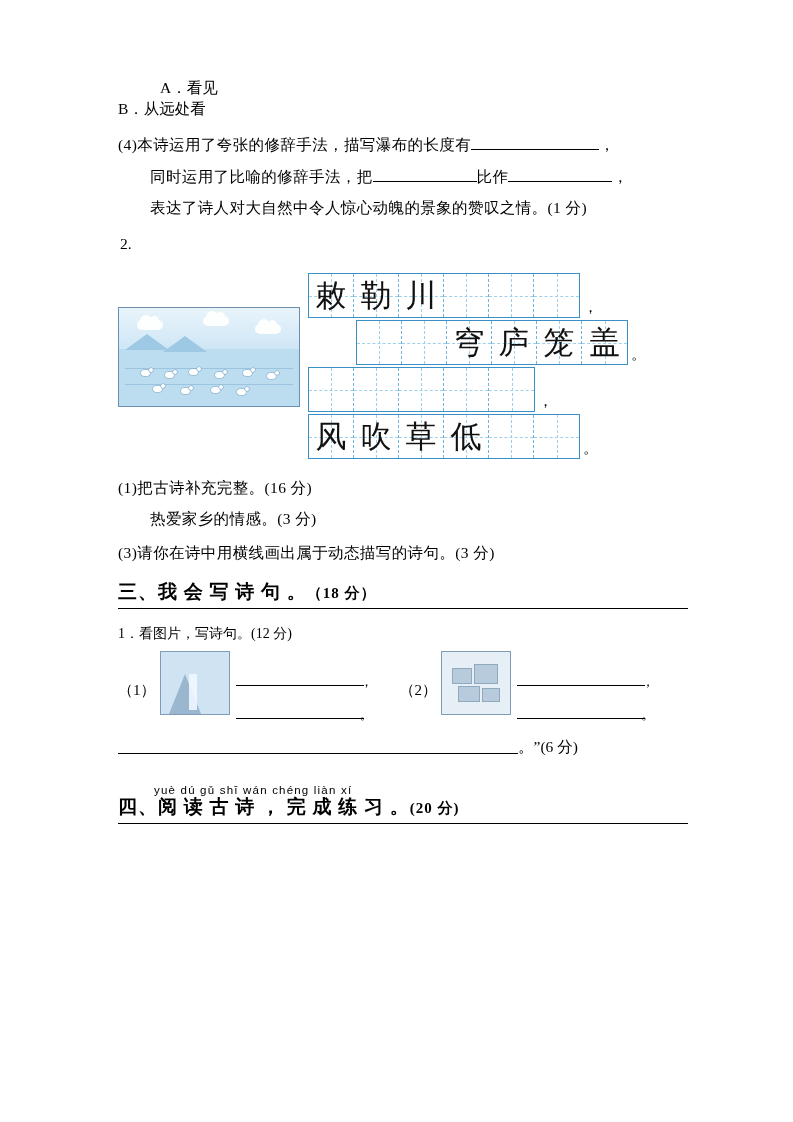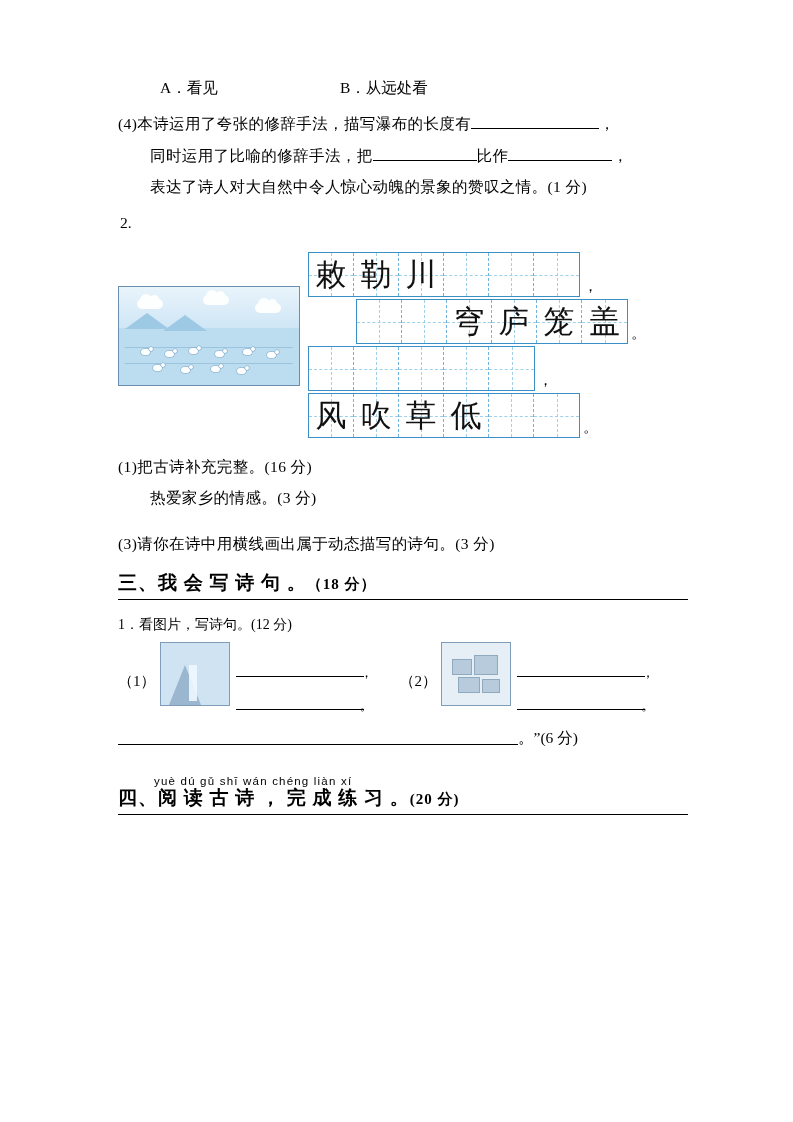--- a/index.html
+++ b/index.html
@@ -35,20 +35,21 @@
     letter-spacing: 0.4px;
   }
   .indent {
     padding-left: 32px;
   }
   .choice-row {
     display: flex;
     gap: 0;
     font-size: 15.5px;
     margin-bottom: 12px;
+    flex-direction: column;
   }
   .choice-a { width: 180px; padding-left: 42px; }
   .choice-b { }
   .q-num {
     font-size: 15.5px;
     margin: 14px 0 4px 0;
     padding-left: 2px;
   }
   .blankline {
     display: inline-block;
@@ -354,21 +355,21 @@
             <div class="cell"></div>
             <div class="cell"></div>
           </div>
           <div class="punct">。</div>
         </div>
       </div>
     </div>
 
     <div class="line" style="margin-top:6px">(1)把古诗补充完整。(16 分)</div>
     <div class="line indent">热爱家乡的情感。(3 分)</div>
-    <div class="line" style="margin-top:20px">(3)请你在诗中用横线画出属于动态描写的诗句。(3 分)</div>
+    <div class="line" style="margin-top:8px">(3)请你在诗中用横线画出属于动态描写的诗句。(3 分)</div>
 
     <div class="sec">
       <div class="sec-title sec-underline">
         <span>三、我 会 写 诗 句 。</span><span class="score">（18 分）</span>
       </div>
     </div>
 
     <div class="sub-q">1．看图片，写诗句。(12 分)</div>
 
     <div class="pic-row">

